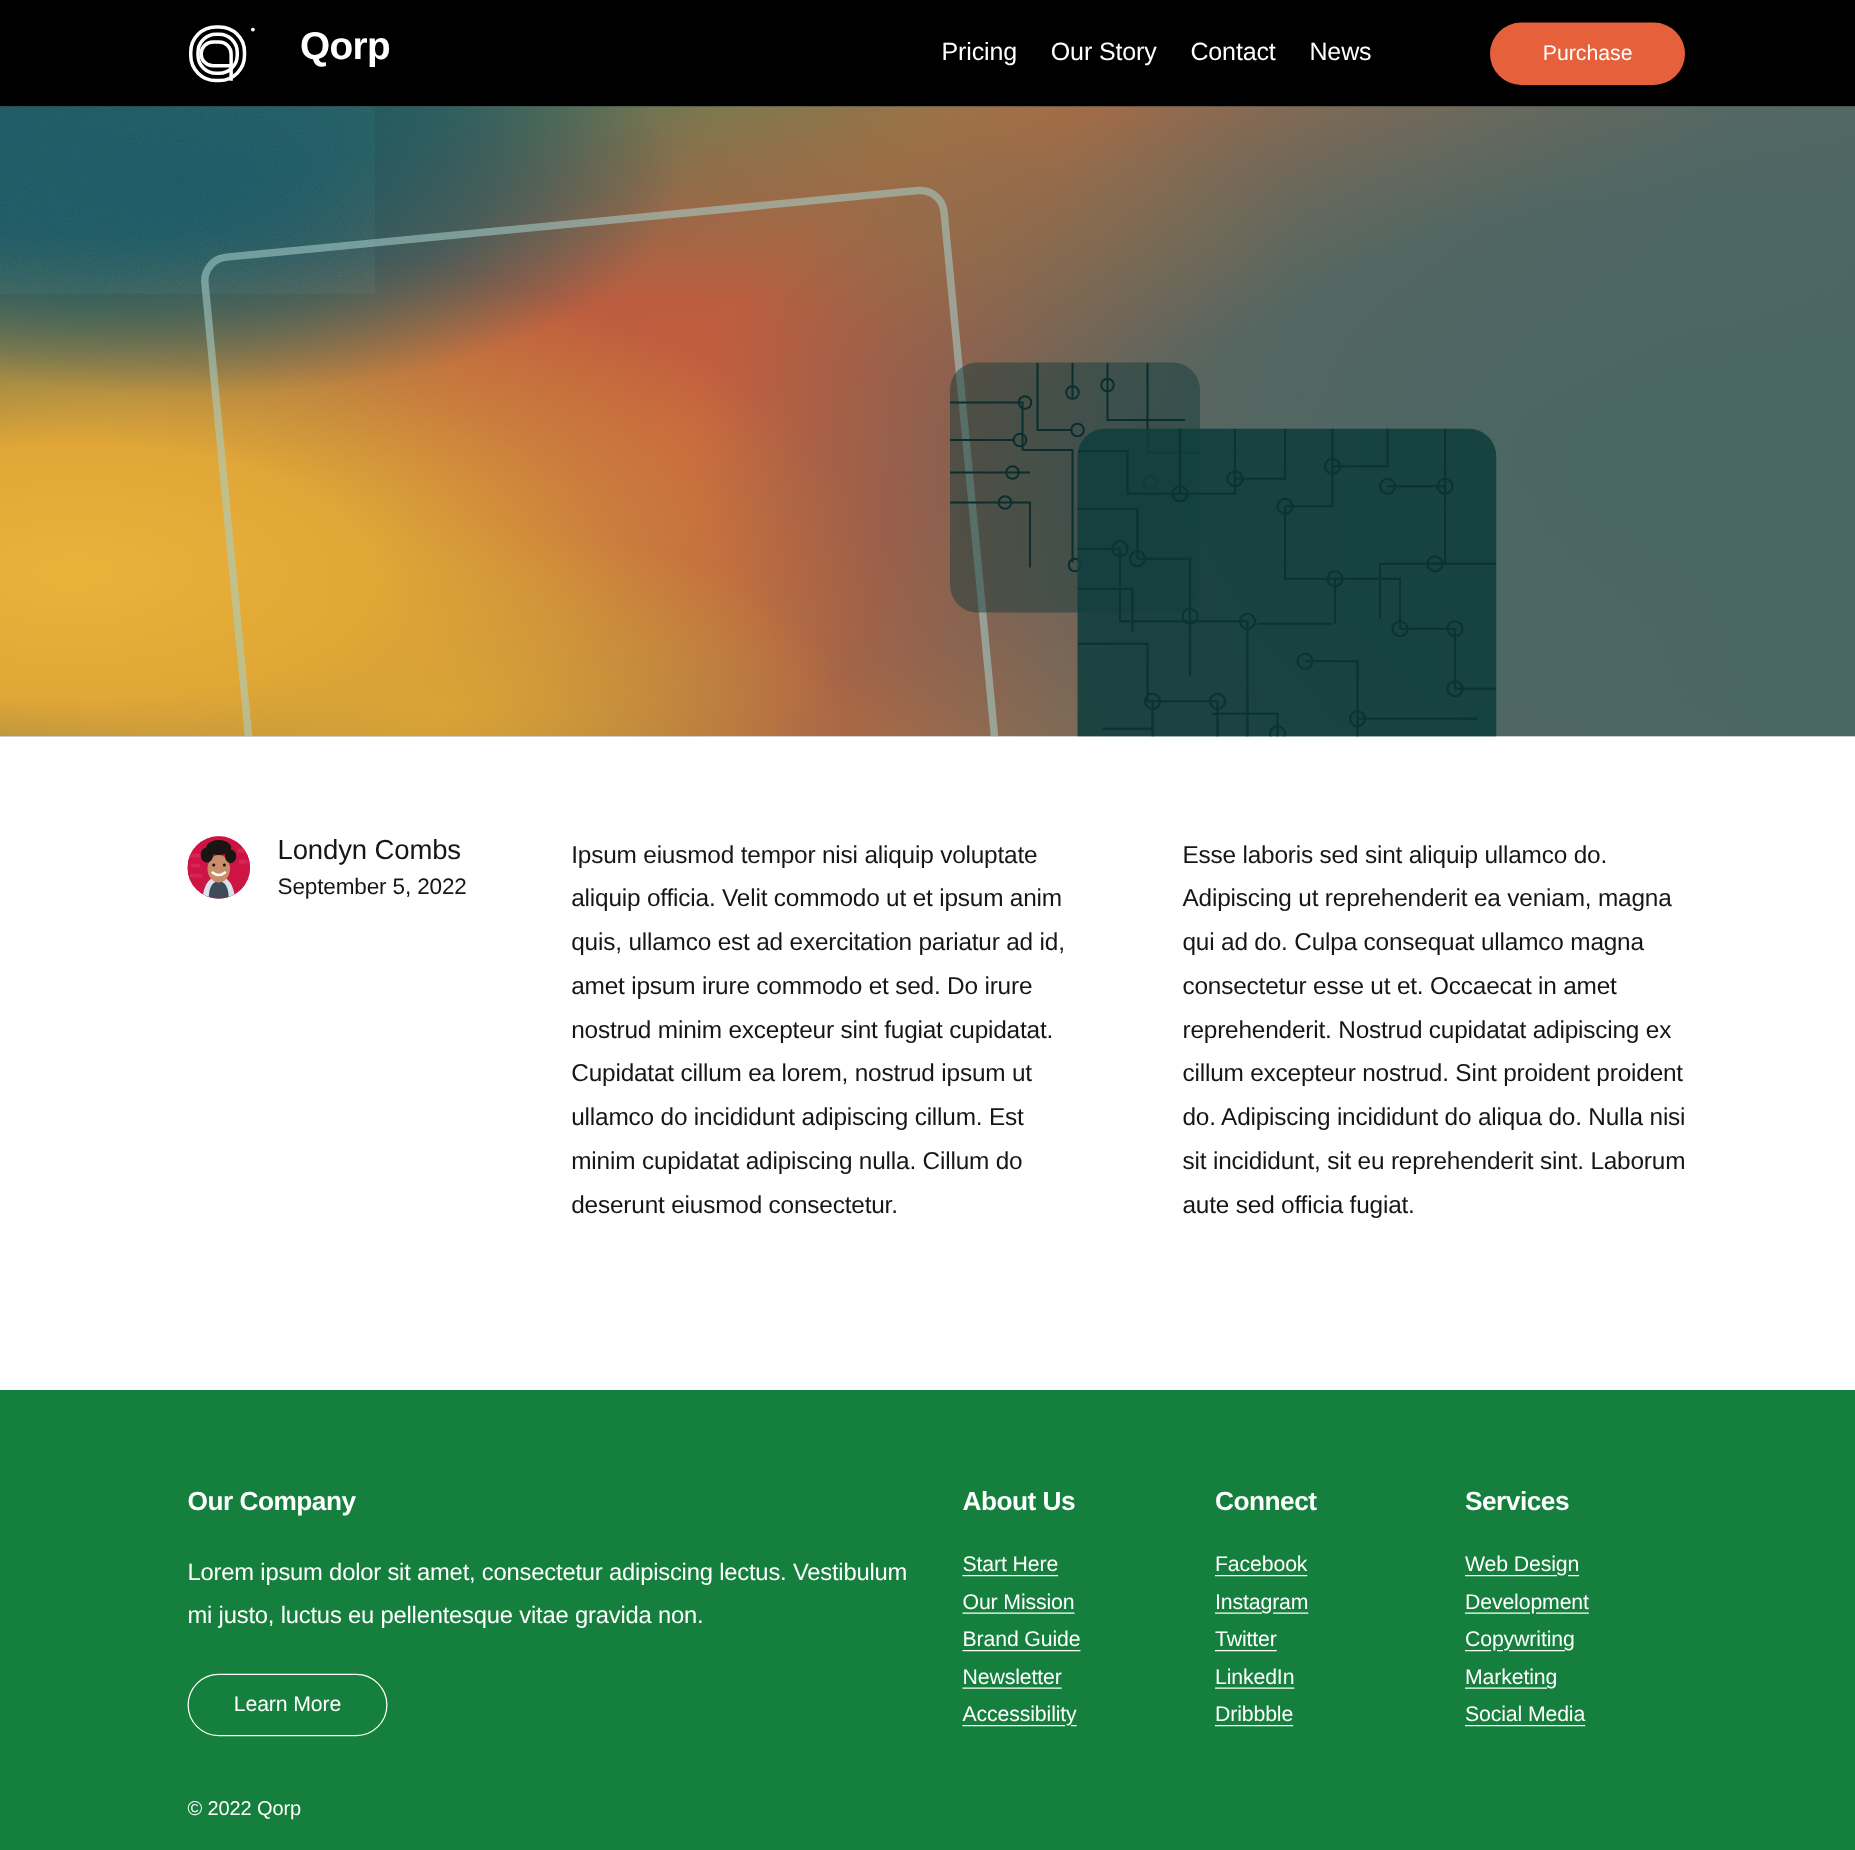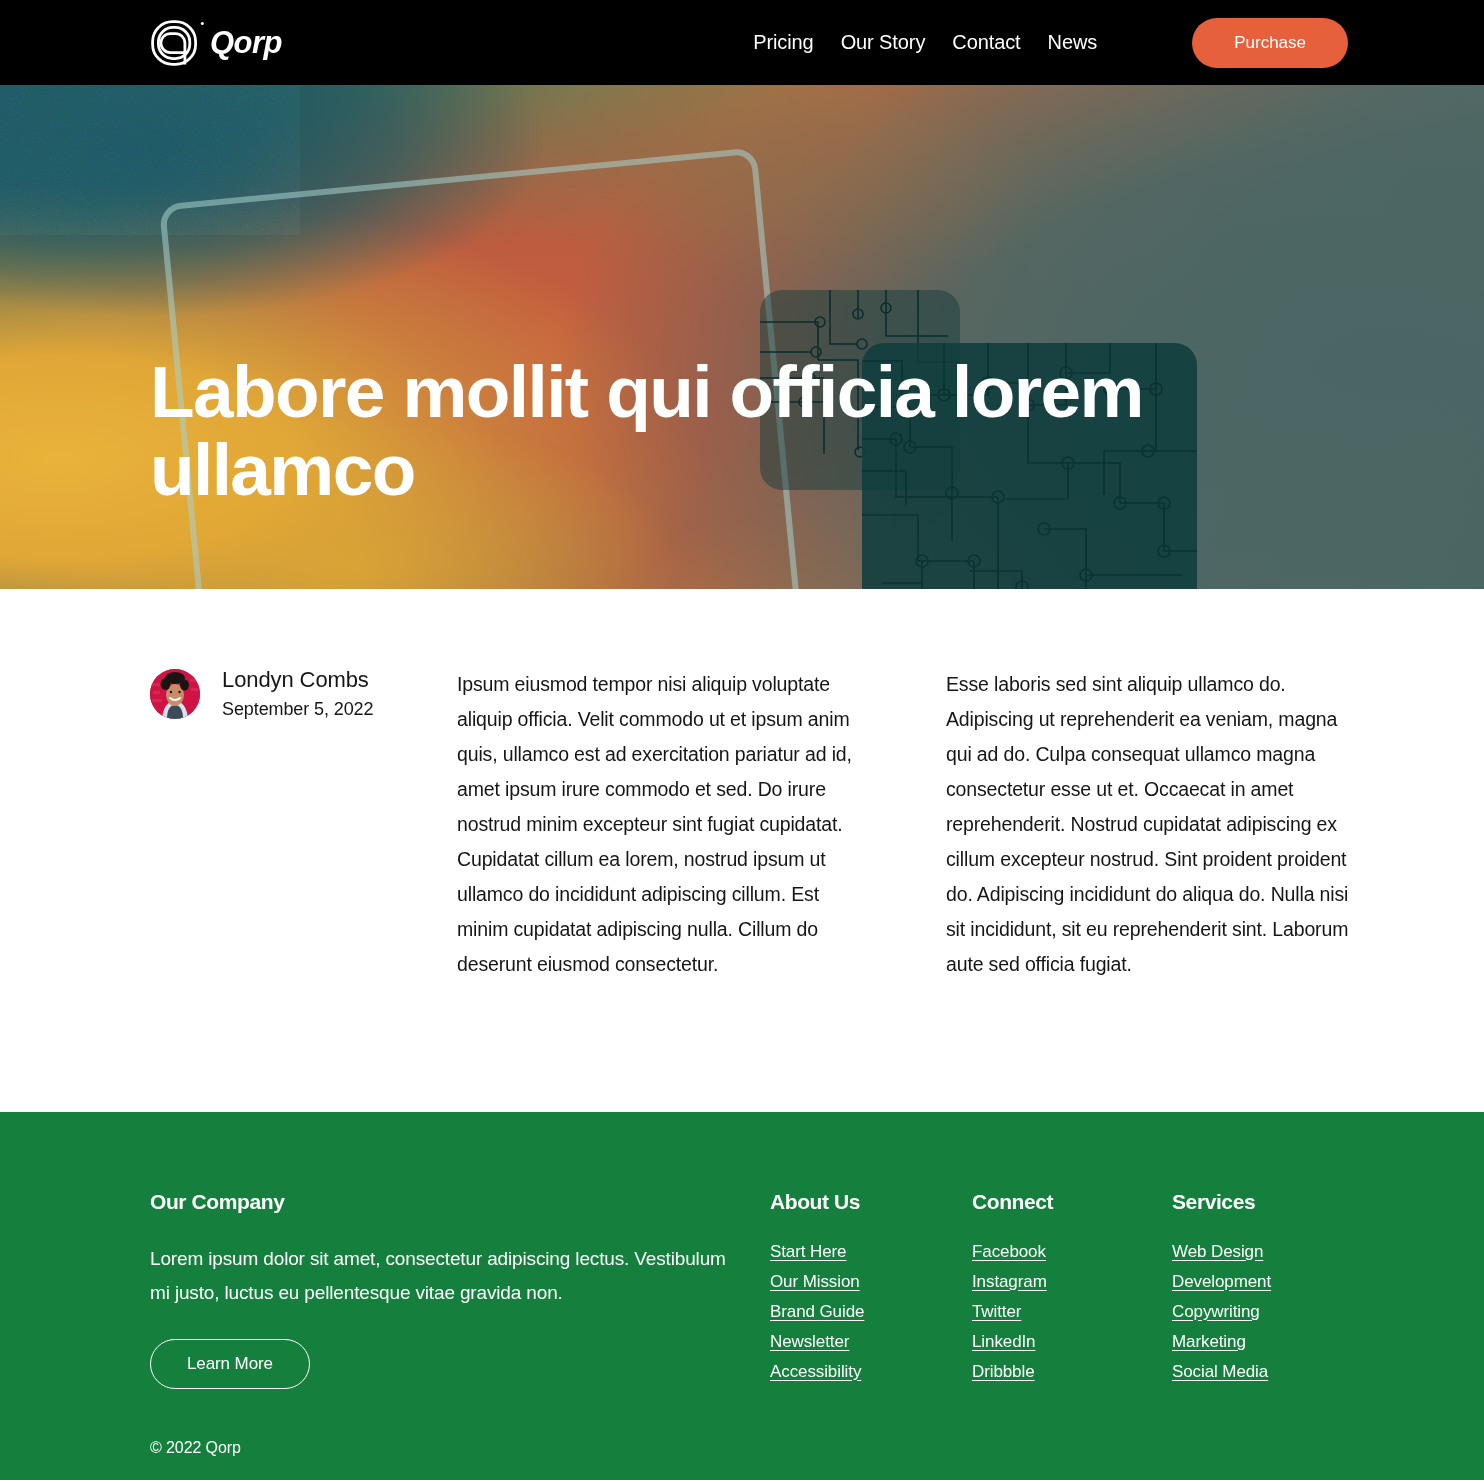--- a/index.html
+++ b/index.html
@@ -17,23 +17,21 @@
     height: 85px;
     background: #000000;
     display: flex;
     align-items: center;
     padding: 0 136px 0 150px;
     position: relative;
     z-index: 30;
   }
   .brand {
     display: flex;
-    align-items: center;
-    gap: 2px;
-    font-style: italic;
+    gap: 32px;
   }
   .brand-mark { width: 58px; height: 48px; display: block; }
   .brand-name {
     color: #ffffff;
     font-size: 31px;
     font-weight: 700;
     letter-spacing: -0.5px;
   }
   .nav {
     margin-left: auto;
@@ -306,21 +304,20 @@
         <circle cx="112" cy="218" r="6"></circle>
         <circle cx="182" cy="186" r="6"></circle>
       <circle cx="224" cy="232" r="6"></circle>
         <circle cx="302" cy="208" r="6"></circle>
         <circle cx="60" cy="218" r="6"></circle>
       <circle cx="160" cy="244" r="6"></circle>
         <circle cx="302" cy="160" r="6"></circle>
     </svg>
   </div>
 
-  <h1 class="hero-title">Labore mollit qui officia lorem ullamco</h1>
 </section>
 
 <main class="article">
   <aside class="author-col">
     <div class="author-row">
       <div class="avatar">
         <svg viewBox="0 0 50 50" xmlns="http://www.w3.org/2000/svg">
           <rect width="50" height="50" fill="#CE1444"></rect>
           <g opacity="0.35" fill="#E8486F">
             <rect x="2" y="14" width="9" height="3"></rect>

